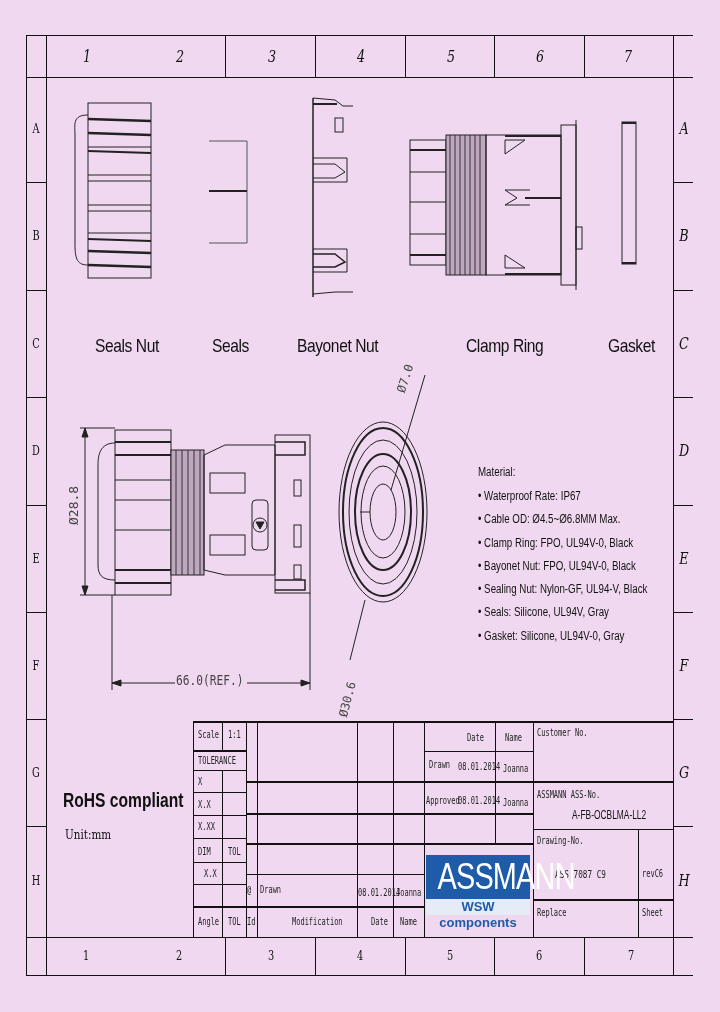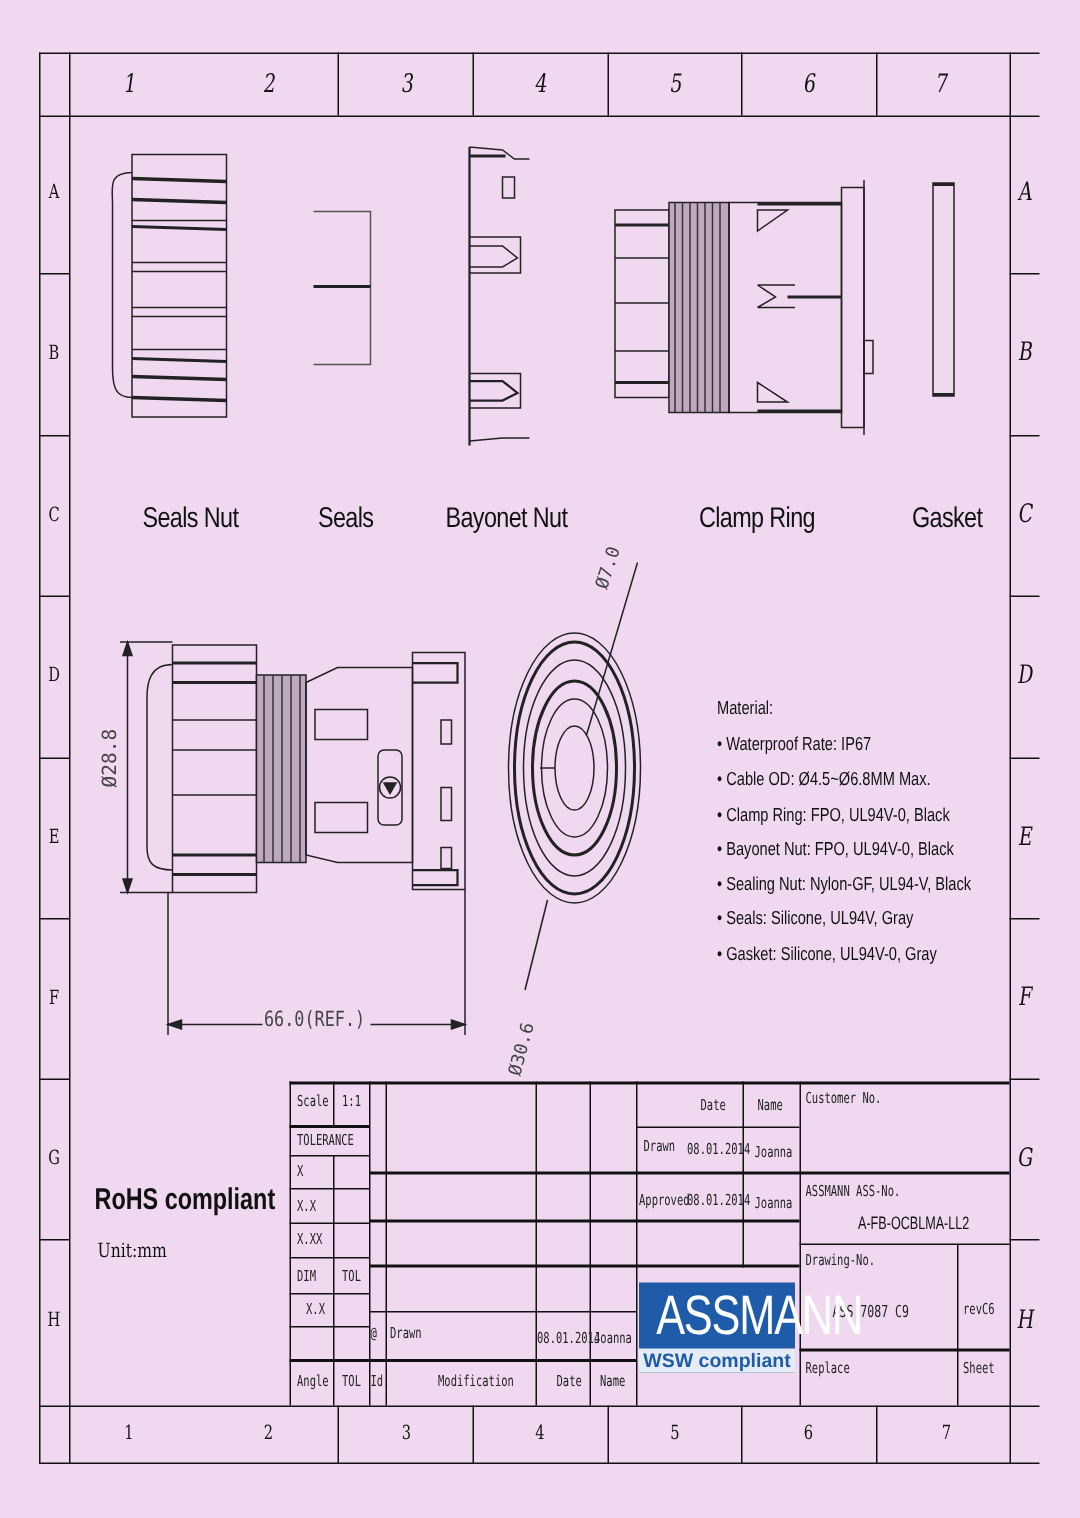--- a/index.html
+++ b/index.html
@@ -307,14 +307,14 @@
 <div class="tb" style="left:537px;top:789px;">ASSMANN ASS-No.</div>
 <div class="tb" style="left:572px;top:808px;font-family:'Liberation Sans',sans-serif;font-size:12px;color:#111;">A-FB-OCBLMA-LL2</div>
 <div class="tb" style="left:537px;top:835px;">Drawing-No.</div>
 <div class="tb" style="left:555px;top:868px;font-size:11px;">ASS 7087 C9</div>
 <div class="tb" style="left:642px;top:868px;">revC6</div>
 <div class="tb" style="left:537px;top:907px;">Replace</div>
 <div class="tb" style="left:642px;top:907px;">Sheet</div>
 
 <div class="logo">
   <div class="logo-main">ASSMANN</div>
-  <div class="logo-sub">WSW compliant</div>
+  <div class="logo-sub">WSW components</div>
 </div>
 
 </body></html>

